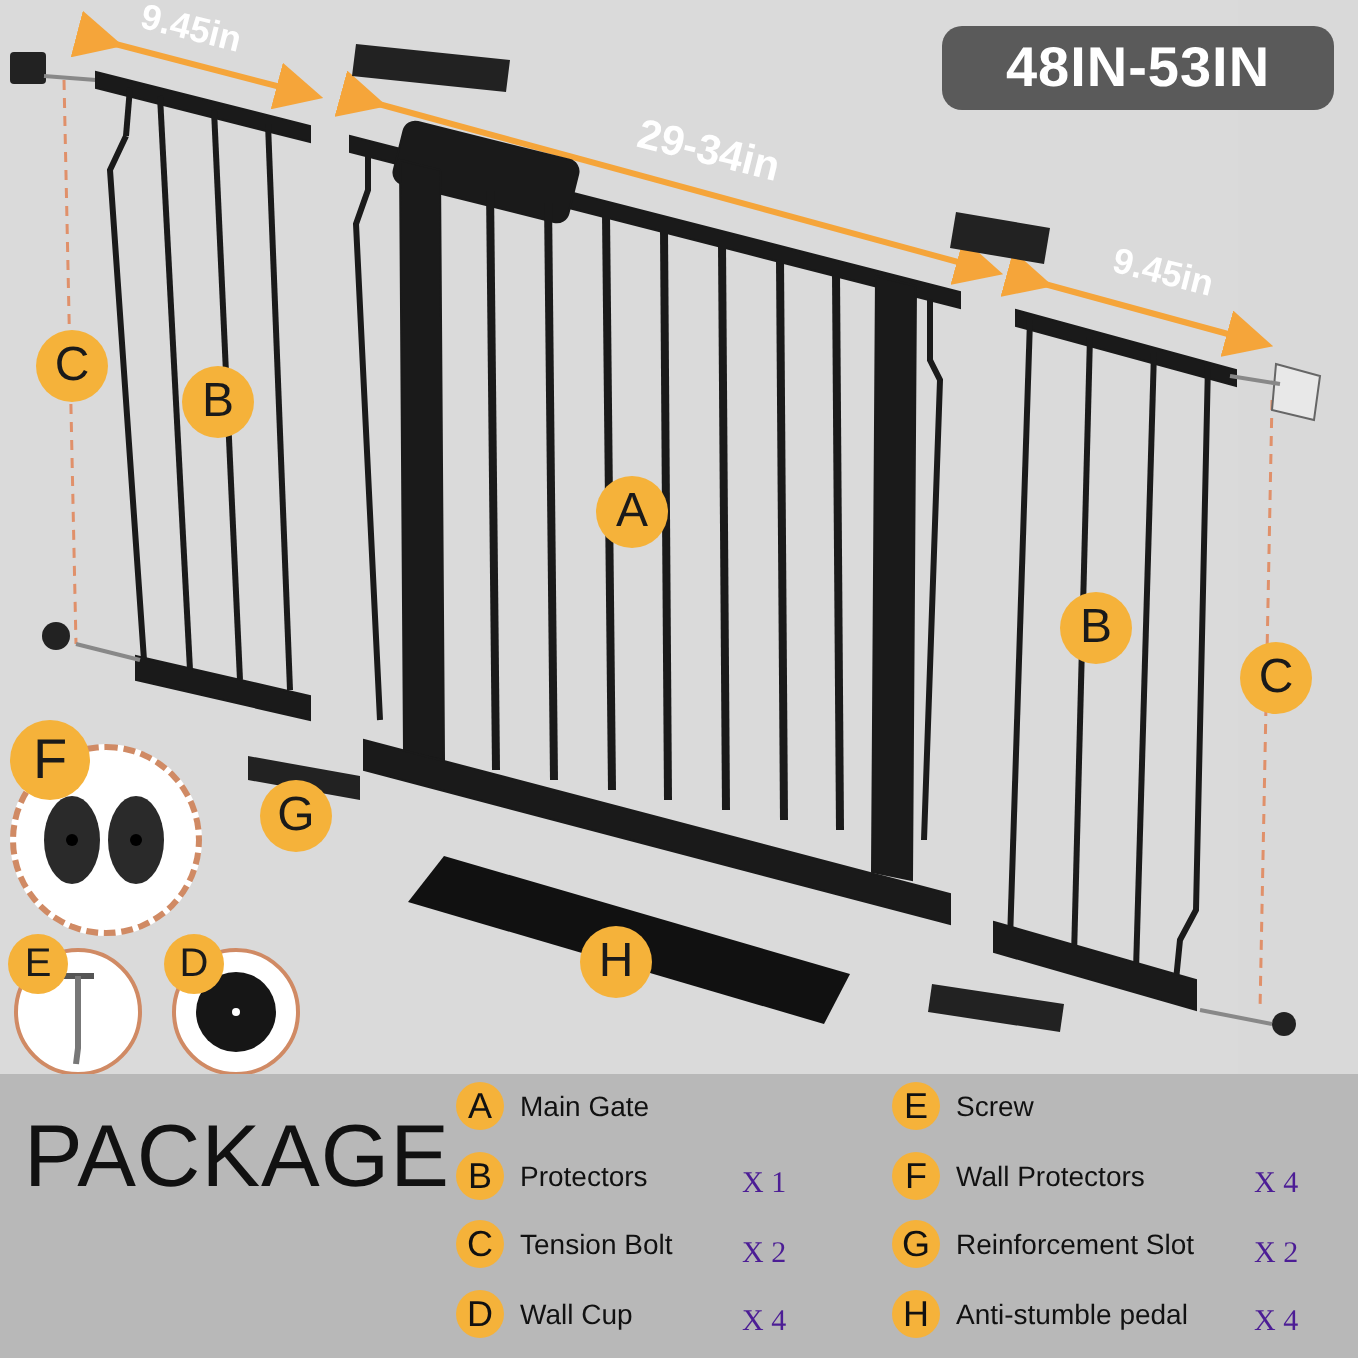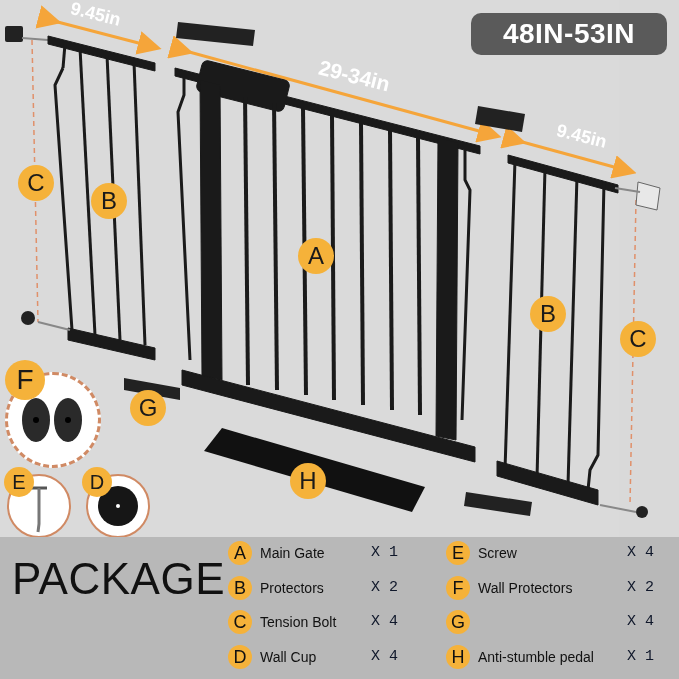--- a/index.html
+++ b/index.html
@@ -8,21 +8,21 @@
   .size-badge { position:absolute; left:471px; top:13px; width:196px; height:42px; border-radius:10px; background:#5a5a5a; color:#fff; font-family:"Liberation Sans", sans-serif; font-weight:bold; font-size:28px; line-height:42px; text-align:center; letter-spacing:0.5px; }
   .marker { position:absolute; width:36px; height:36px; border-radius:50%; background:#f5b23a; color:#1a1a1a; font-family:"Liberation Sans", sans-serif; font-size:24px; line-height:36px; text-align:center; }
   .dim-label { position:absolute; color:#fff; font-family:"Liberation Sans", sans-serif; font-weight:bold; font-size:18px; white-space:nowrap; }
   svg.art { position:absolute; left:0; top:0; }
   .circle-part { position:absolute; border-radius:50%; background:#fff; border:2px solid #d08a64; box-sizing:border-box; }
   .bottom { position:absolute; left:0; top:537px; width:679px; height:142px; background:#b8b8b8; }
   .pkg-title { position:absolute; left:12px; top:21px; font-family:"Liberation Sans", sans-serif; font-size:44px; line-height:42px; color:#111; letter-spacing:0.5px; }
   .item { position:absolute; height:28px; display:flex; align-items:center; }
   .item .ltr { width:24px; height:24px; border-radius:50%; background:#f5b23a; color:#111; font-family:"Liberation Sans", sans-serif; font-size:18px; line-height:24px; text-align:center; flex:none; }
   .item .nm { margin-left:8px; font-family:"Liberation Sans", sans-serif; font-size:14px; color:#111; white-space:nowrap; }
-  .qty { position:absolute; font-family:Liberation Mono, monospace; font-size:15px; color:#0f172a; line-height:28px; }
+  .qty { position:absolute; font-family:Liberation Serif, serif; font-size:15px; color:#4c1d95; line-height:28px;margin-top:39px; }
 </style>
 </head>
 <body>
 
 <div class="stage">
 
   <svg class="art" width="679" height="537" viewBox="0 0 679 537">
     <defs>
       <marker id="arr" markerWidth="8" markerHeight="8" refX="4" refY="4" orient="auto">
         <path d="M0,0 L8,4 L0,8 Z" fill="#f5a53a"></path>
@@ -173,20 +173,21 @@
   <div class="qty" style="left:627px;top:2px;">X 4</div>
 
   <div class="item" style="left:446px;top:37px;">
     <span class="ltr">F</span>
     <span class="nm">Wall Protectors</span>
   </div>
   <div class="qty" style="left:627px;top:37px;">X 2</div>
 
   <div class="item" style="left:446px;top:71px;">
     <span class="ltr">G</span>
+    <span class="nm">Reinforcement Slot</span>
   </div>
   <div class="qty" style="left:627px;top:71px;">X 4</div>
 
   <div class="item" style="left:446px;top:106px;">
     <span class="ltr">H</span>
     <span class="nm">Anti-stumble pedal</span>
   </div>
   <div class="qty" style="left:627px;top:106px;">X 1</div>
 </div>
 

